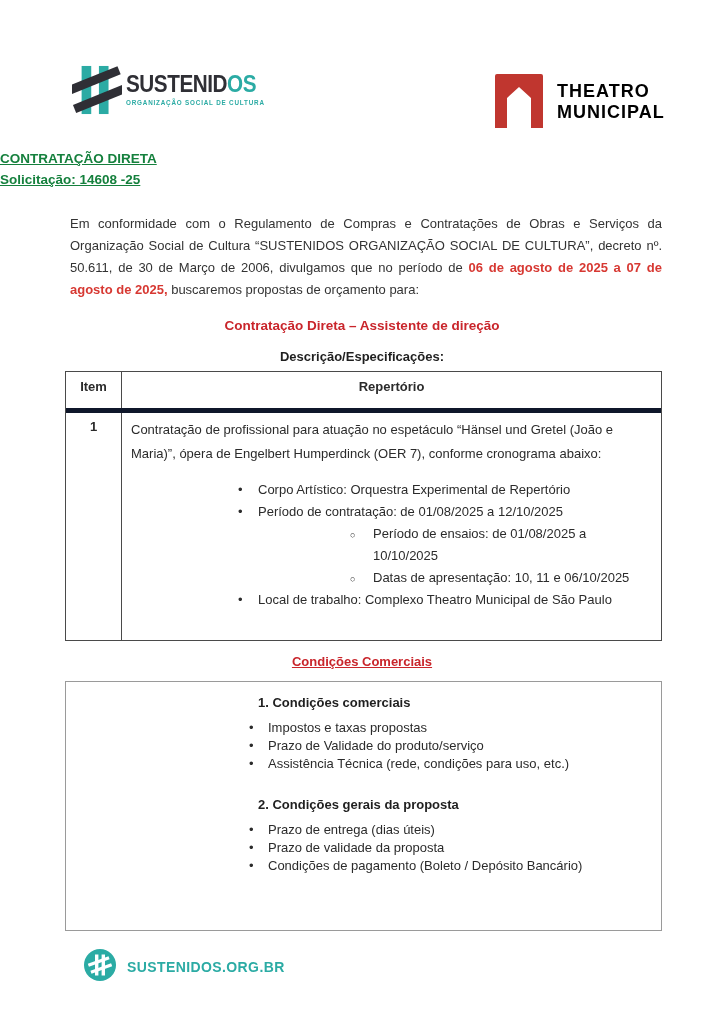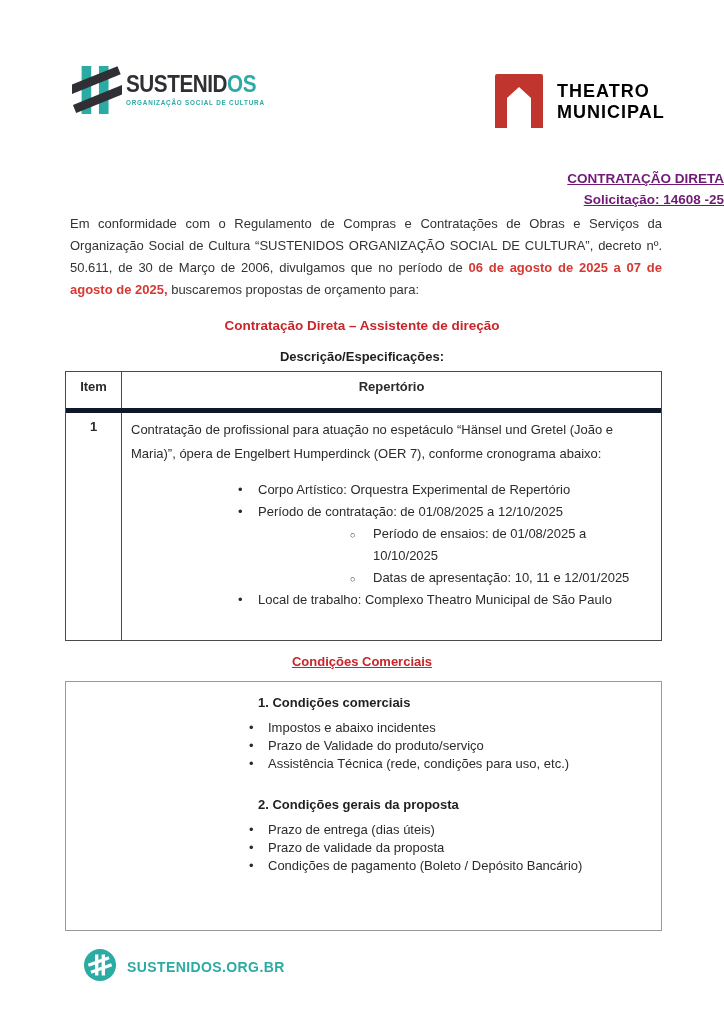--- a/index.html
+++ b/index.html
@@ -13,22 +13,22 @@
   .logo-sus { position:absolute; left:72px; top:63px; display:flex; align-items:flex-start; gap:4px; }
   .sus-text { display:flex; flex-direction:column; transform:scaleX(.9); transform-origin:left top; margin-top:9px; }
   .sus-name { font-size:23px; font-weight:bold; letter-spacing:-.5px; color:#2f2f35; line-height:24px; white-space:nowrap; }
   .sus-name .accent { color:#2baba4; }
   .sus-tagline { font-size:7px; font-weight:bold; color:#2baba4; letter-spacing:.9px; margin-top:3px; white-space:nowrap; }
 
   .logo-thm { position:absolute; left:491px; top:72px; display:flex; align-items:flex-start; gap:10px; }
   .thm-text { margin-top:9px; font-size:18px; font-weight:bold; color:#000000; letter-spacing:1px; line-height:21px; white-space:nowrap; }
 
   
-  .doc-title { position:absolute; left:0; top:168px; width:100%; text-align:right;
-    font-size:13.5px; font-weight:bold; line-height:21px; color:#701a75; }
+  .doc-title { position:absolute; left:0; top:148px; width:100%; text-align:left;
+    font-size:13.5px; font-weight:bold; line-height:21px; color:#15803d; }
   .doc-title .u { text-decoration:underline; }
 
   
   .intro { position:absolute; left:70px; top:213px; width:592px;
     font-size:13px; line-height:22px; text-align:justify; color:#333333; }
   .intro .hl { color:#d73832; font-weight:bold; }
 
   
   .section-title { position:absolute; left:0; top:318px; width:100%; text-align:center;
     font-size:13.5px; font-weight:bold; color:#c9252b; }
@@ -119,31 +119,31 @@
       <div class="th-item">Item</div>
       <div class="th-desc">Repertório</div>
     </div>
     <div class="td-item">1</div>
     <div class="td-desc">
       <div class="cell-para">Contratação de profissional para atuação no espetáculo “Hänsel und Gretel (João e Maria)”, ópera de Engelbert Humperdinck (OER 7), conforme cronograma abaixo:</div>
       <div class="cell-list">
         <div class="tb tb-l1">Corpo Artístico: Orquestra Experimental de Repertório</div>
         <div class="tb tb-l1">Período de contratação: de 01/08/2025 a 12/10/2025</div>
         <div class="tb tb-l2">Período de ensaios: de 01/08/2025 a 10/10/2025</div>
-        <div class="tb tb-l2">Datas de apresentação: 10, 11 e 12/01/2025</div>
+        <div class="tb tb-l2">Datas de apresentação: 10, 11 e 06/10/2025</div>
         <div class="tb tb-l1">Local de trabalho: Complexo Theatro Municipal de São Paulo</div>
       </div>
     </div>
   </div>
 
   <div class="cond-title">Condições Comerciais</div>
   <div class="cond-box">
     <div class="cond-h">1. Condições comerciais</div>
     <div class="cond-list">
-      <div class="cb">Impostos e abaixo incidentes</div>
+      <div class="cb">Impostos e taxas propostas</div>
       <div class="cb">Prazo de Validade do produto/serviço</div>
       <div class="cb">Assistência Técnica (rede, condições para uso, etc.)</div>
     </div>
     <div class="cond-h cond-h2">2. Condições gerais da proposta</div>
     <div class="cond-list">
       <div class="cb">Prazo de entrega (dias úteis)</div>
       <div class="cb">Prazo de validade da proposta</div>
       <div class="cb">Condições de pagamento (Boleto / Depósito Bancário)</div>
     </div>
   </div>

